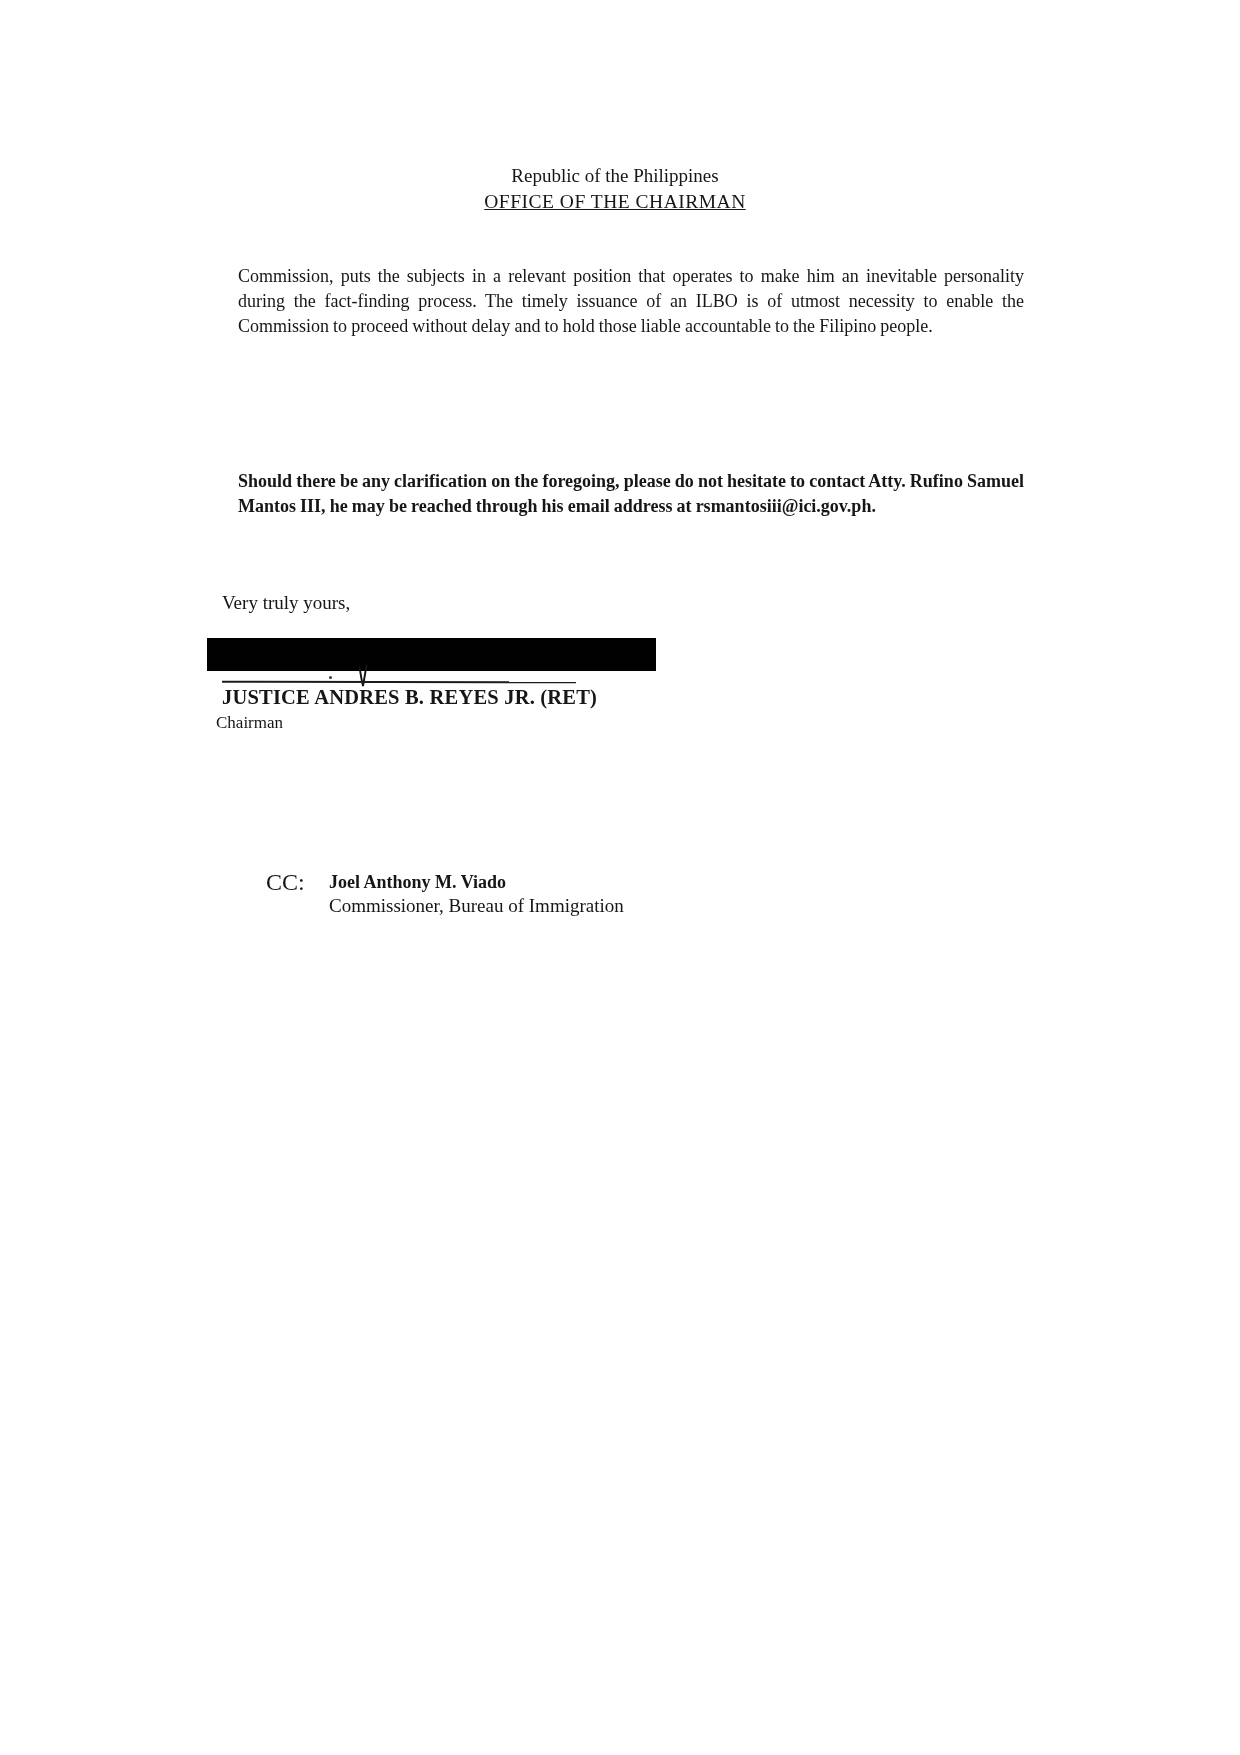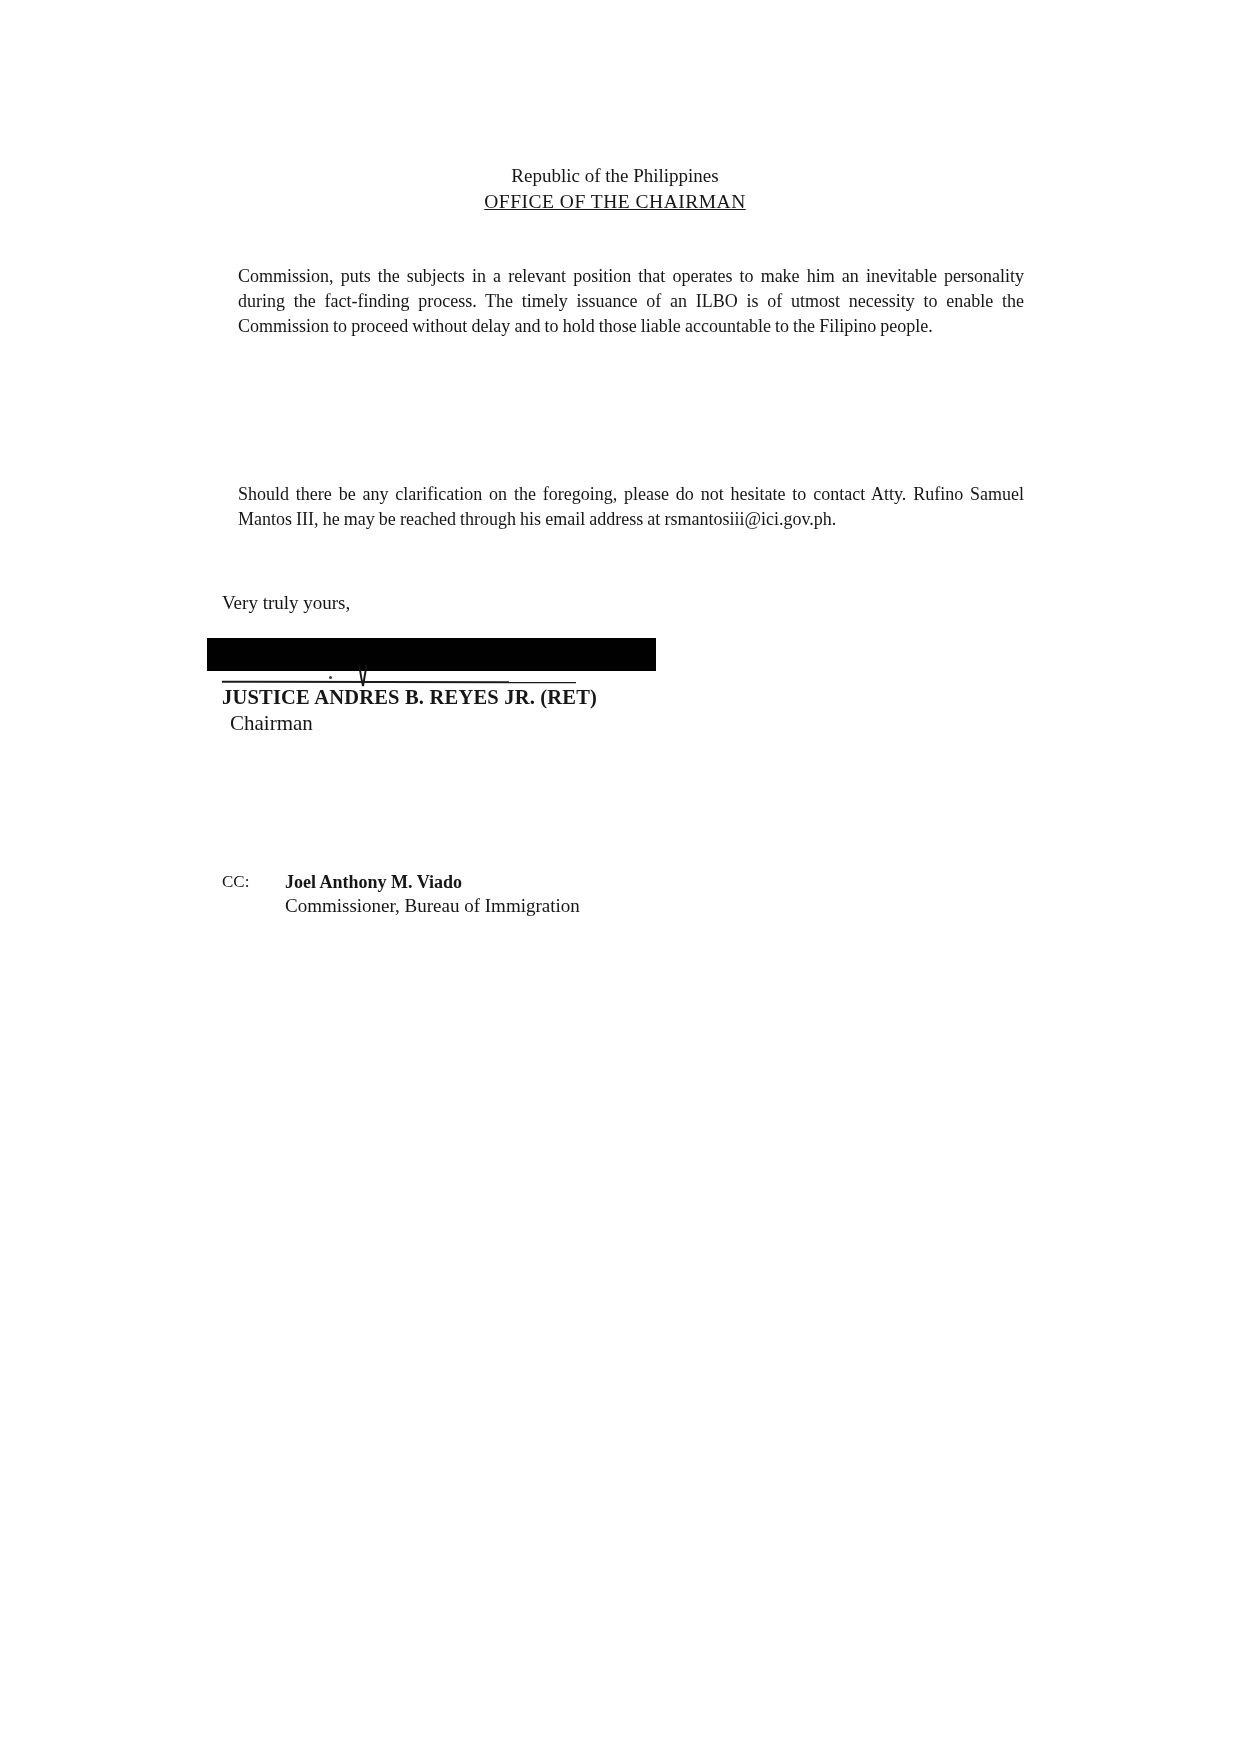--- a/index.html
+++ b/index.html
@@ -45,21 +45,21 @@
     left: 222px;
     width: 786px;
     margin: 16px;
     font-size: 18px;
     line-height: 25px;
     text-align: justify;
     word-spacing: -0.4px;
   }
   .par-1 { top: 248px; }
   .par-2 { top: 366px; }
-  .par-3 { top: 466px; }
+  .par-3 { top: 453px; font-weight: bold; }
   .closing {
     position: absolute;
     left: 222px;
     top: 590px;
     font-size: 19px;
     line-height: 25px;
   }
   .redaction-bar {
     position: absolute;
     left: 207px;
@@ -97,36 +97,37 @@
     position: absolute;
     left: 222px;
     top: 685px;
     font-size: 20.5px;
     line-height: 25px;
     font-weight: bold;
     letter-spacing: 0.2px;
   }
   .signatory-title {
     position: absolute;
-    left: 230px;
+    left: 216px;
     top: 711px;
-    font-size: 21px;
+    font-size: 17px;
     line-height: 24px;
   }
   .cc-block {
     position: absolute;
     left: 222px;
     top: 870px;
     display: flex;
     align-items: flex-start;
   }
   .cc-label {
     width: 63px;
-    font-size: 17px;
+    font-size: 24px;
     line-height: 24px;
+    margin-left: 44px;
   }
   .cc-name {
     font-size: 18px;
     line-height: 24px;
     font-weight: bold;
   }
   .cc-title {
     font-size: 19px;
     line-height: 24px;
   }

